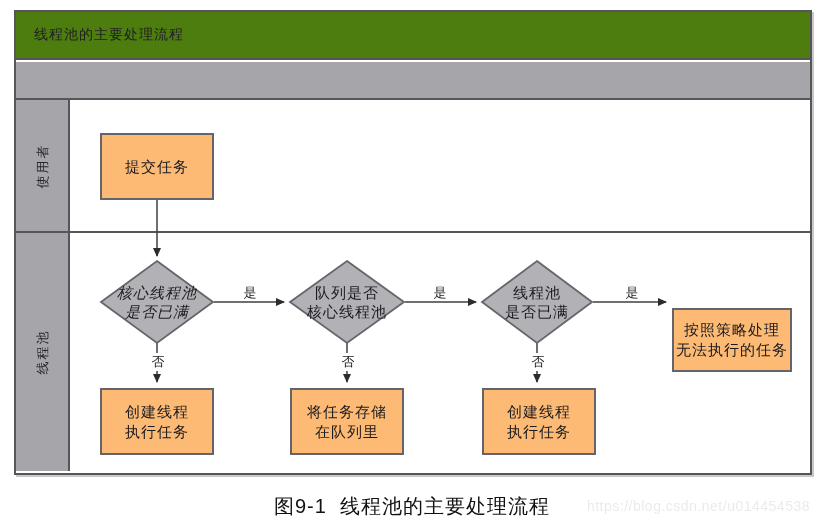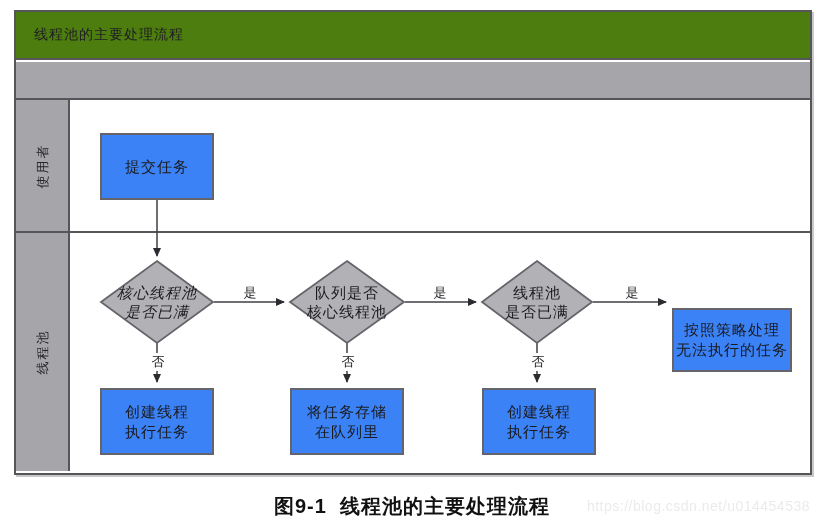--- a/index.html
+++ b/index.html
@@ -30,21 +30,21 @@
   .lane-cell.l1{top:100px;height:131px;}
   .lane-cell.l2{top:233px;height:238px;}
   .lane-label{
     transform:rotate(-90deg);white-space:nowrap;font-size:13px;letter-spacing:2px;color:#26262a;
   }
   .lane-divider{
     position:absolute;left:16px;top:231px;width:794px;height:2px;background:#55555a;
   }
   
   .node{
-    position:absolute;background:#3b82f6;border:2px solid #64646a;
+    position:absolute;background:#fdba74;border:2px solid #64646a;
     display:flex;align-items:center;justify-content:center;text-align:center;
     font-size:15px;line-height:20px;letter-spacing:1px;white-space:pre-line;color:#1b1b1f;
     box-sizing:border-box;
   }
   .n-submit{left:100px;top:133px;width:114px;height:67px;}
   .n-policy{left:672px;top:268px;width:120px;height:64px;margin-top:40px;}
   .n-b1{left:100px;top:388px;width:114px;height:67px;}
   .n-b2{left:290px;top:388px;width:114px;height:67px;}
   .n-b3{left:482px;top:388px;width:114px;height:67px;}
   .connectors{position:absolute;left:0;top:0;width:824px;height:527px;}
@@ -60,21 +60,21 @@
   }
   .yes1{left:238px;top:284px;}
   .yes2{left:428px;top:284px;}
   .yes3{left:620px;top:284px;}
   .no-label{background:#ffffff;padding:0 1px;}
   .no1{left:145px;top:353px;}
   .no2{left:335px;top:353px;}
   .no3{left:525px;top:353px;}
   .caption{
     position:absolute;left:0;top:493px;width:824px;text-align:center;
-    font-size:20px;font-weight:bold;letter-spacing:1px;color:#111;
+    font-size:20px;font-weight:normal;letter-spacing:1px;color:#111;
     font-family:"Liberation Sans", sans-serif;white-space:pre;
   }
   .watermark{
     position:absolute;right:14px;top:498px;font-size:14px;color:#ebebeb;
     font-family:"Liberation Sans", sans-serif;letter-spacing:0.5px;
   }
 </style>
 </head>
 <body>
 

